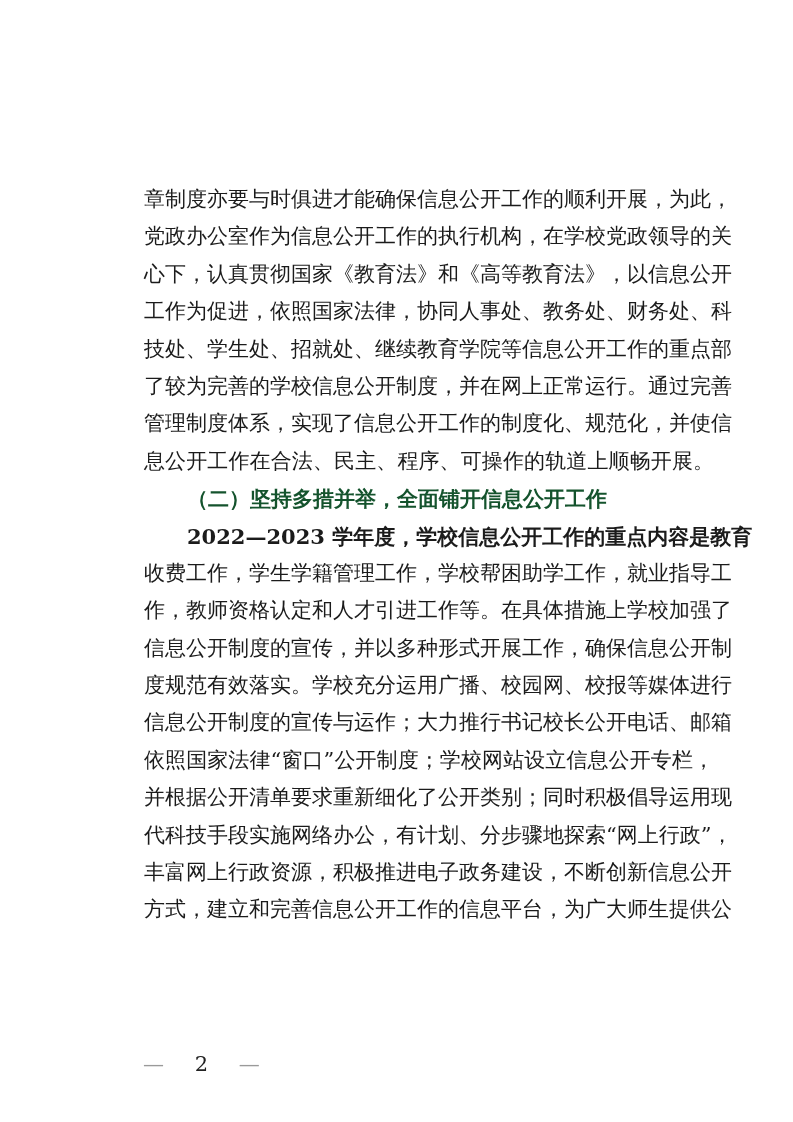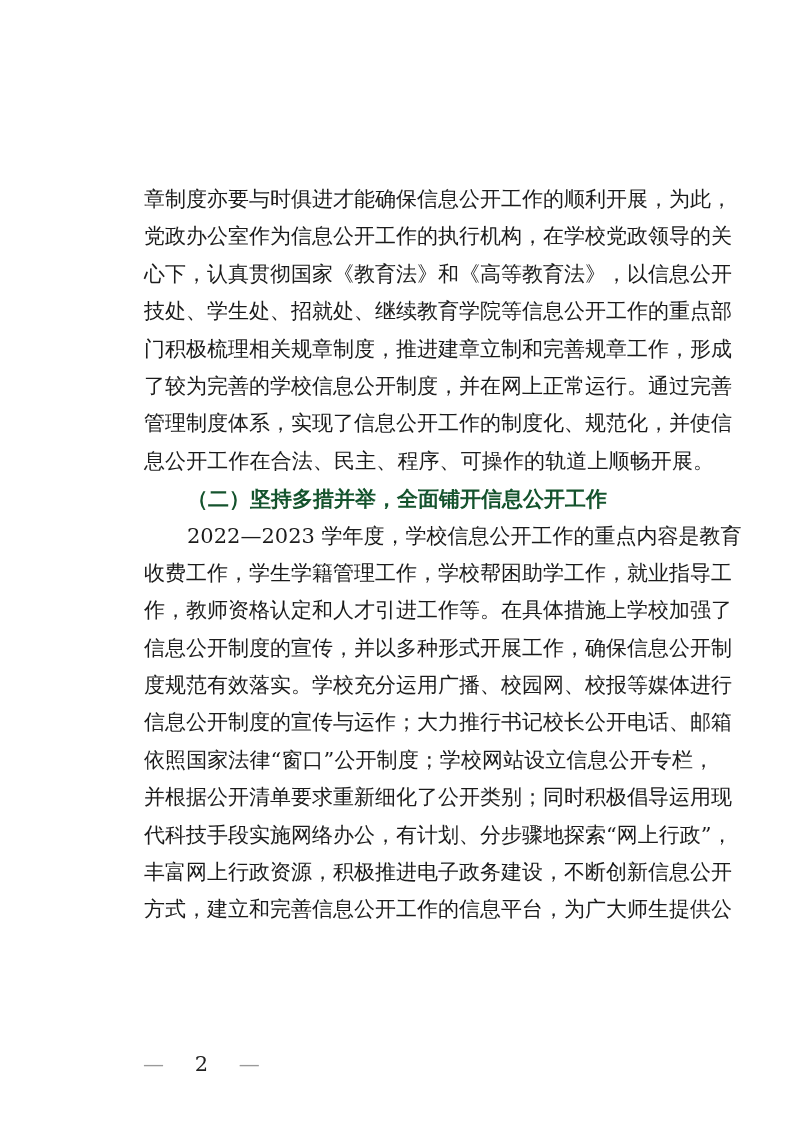--- a/index.html
+++ b/index.html
@@ -22,20 +22,21 @@
     font-size: 21px;
     line-height: 37.4px;
     height: 37.4px;
     color: #1b1b1b;
     text-align: justify;
     text-align-last: justify;
     white-space: nowrap;
   }
   .line.indent {
     text-indent: 43px;
+    font-weight: bold;
   }
   .line.heading {
     font-weight: bold;
     color: #14532d;
     text-align: center;
     text-align-last: left;
     text-indent: 43px;
     white-space: nowrap;
   }
   .footer {
@@ -57,22 +58,22 @@
 </style>
 </head>
 <body>
 
 <div class="page">
 
   <div class="text-block">
     <p class="line">章制度亦要与时俱进才能确保信息公开工作的顺利开展，为此，</p>
     <p class="line">党政办公室作为信息公开工作的执行机构，在学校党政领导的关</p>
     <p class="line">心下，认真贯彻国家《教育法》和《高等教育法》，以信息公开</p>
+    <p class="line">工作为促进，依照国家法律，协同人事处、教务处、财务处、科</p>
     <p class="line">技处、学生处、招就处、继续教育学院等信息公开工作的重点部</p>
-    <p class="line">门积极梳理相关规章制度，推进建章立制和完善规章工作，形成</p>
     <p class="line">了较为完善的学校信息公开制度，并在网上正常运行。通过完善</p>
     <p class="line">管理制度体系，实现了信息公开工作的制度化、规范化，并使信</p>
     <p class="line">息公开工作在合法、民主、程序、可操作的轨道上顺畅开展。</p>
 
     <p class="line heading">（二）坚持多措并举，全面铺开信息公开工作</p>
 
     <p class="line indent">2022—2023 学年度，学校信息公开工作的重点内容是教育</p>
     <p class="line">收费工作，学生学籍管理工作，学校帮困助学工作，就业指导工</p>
     <p class="line">作，教师资格认定和人才引进工作等。在具体措施上学校加强了</p>
     <p class="line">信息公开制度的宣传，并以多种形式开展工作，确保信息公开制</p>

